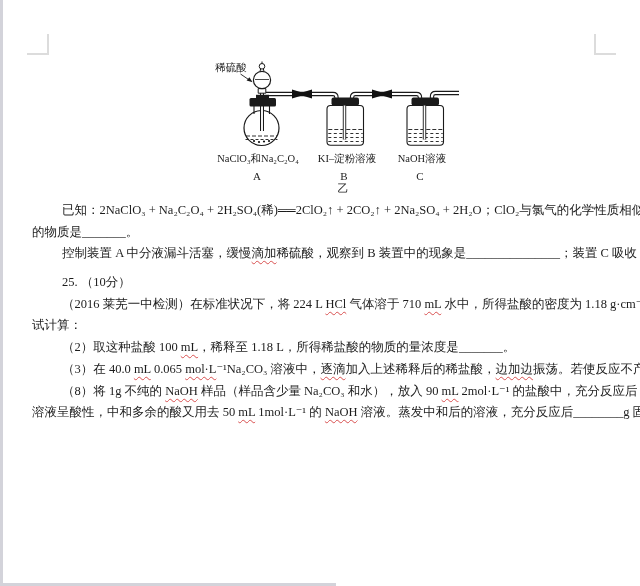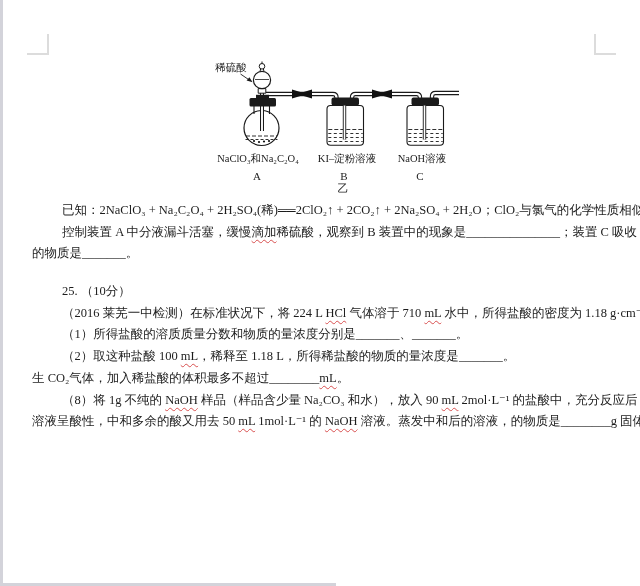--- a/index.html
+++ b/index.html
@@ -19,21 +19,21 @@
   .corner-tr{left:594px;top:34px;border-left:2px solid #dcdcdc;border-bottom:2px solid #dcdcdc;}
 
   .diagram{position:absolute;left:180px;top:55px;width:300px;height:145px;}
 
   .text-body{
     position:absolute;left:32px;top:200px;width:590px;
     font-size:12.5px;line-height:21.7px;white-space:nowrap;
   }
   .line{height:21.7px;}
   .line.indent{padding-left:30px;}
-  .line.gap{margin-top:16px;}
+  .line.gap{margin-top:7px;}
   .sq{
     text-decoration:underline;
     text-decoration-style:wavy;
     text-decoration-color:#d85050;
     text-decoration-thickness:1px;
     text-underline-offset:3px;
   }
 </style>
 </head>
 <body>
@@ -134,22 +134,22 @@
     <text x="422" y="162" font-size="10.5">NaOH溶液</text>
     <text x="257" y="180" font-size="11">A</text>
     <text x="344" y="180" font-size="11">B</text>
     <text x="420" y="180" font-size="11">C</text>
     <text x="343" y="192" font-size="11">乙</text>
   </g>
 </svg>
 
 <div class="text-body">
     <div class="line indent"><span>已知：2NaClO₃ + Na₂C₂O₄ + 2H₂SO₄(稀)══2ClO₂↑ + 2CO₂↑ + 2Na₂SO₄ + 2H₂O；ClO₂与氯气的化学性质相似。</span></div>
+    <div class="line"><span>的物质是</span><span>_______</span><span>。</span></div>
     <div class="line indent"><span>控制装置 A 中分液漏斗活塞，缓慢</span><span class="sq">滴加</span><span>稀硫酸，观察到 B 装置中的现象是</span><span>_______________</span><span>；装置 C 吸收</span></div>
-    <div class="line"><span>的物质是</span><span>_______</span><span>。</span></div>
     <div class="line indent gap"><span>25. （10分）</span></div>
     <div class="line indent"><span>（2016 莱芜一中检测）在标准状况下，将 224 L </span><span class="sq">HCl</span><span> 气体溶于 710 </span><span class="sq">mL</span><span> 水中，所得盐酸的密度为 1.18 g·cm⁻³。</span></div>
-    <div class="line indent"><span>（1）所得盐酸的溶质质量分数和物质的量浓度分别是</span><span>_______</span><span>、</span><span>_______</span><span>。</span></div>
+    <div class="line"><span>试计算：</span></div>
     <div class="line indent"><span>（2）取这种盐酸 100 </span><span class="sq">mL</span><span>，稀释至 1.18 L，所得稀盐酸的物质的量浓度是</span><span>_______</span><span>。</span></div>
-    <div class="line"><span>生 CO₂气体，加入稀盐酸的体积最多不超过</span><span>________</span><span class="sq">mL</span><span>。</span></div>
+    <div class="line indent"><span>（3）在 40.0 </span><span class="sq">mL</span><span> 0.065 </span><span class="sq">mol·L</span><span>⁻¹Na₂CO₃ 溶液中，</span><span class="sq">逐滴</span><span>加入上述稀释后的稀盐酸，</span><span class="sq">边加边</span><span>振荡。若使反应不产</span></div>
     <div class="line indent"><span>（8）将 1g 不纯的 </span><span class="sq">NaOH</span><span> 样品（样品含少量 Na₂CO₃ 和水），放入 90 </span><span class="sq">mL</span><span> 2mol·L⁻¹ 的盐酸中，充分反应后，</span></div>
-    <div class="line"><span>溶液呈酸性，中和多余的酸又用去 50 </span><span class="sq">mL</span><span> 1mol·L⁻¹ 的 </span><span class="sq">NaOH</span><span> 溶液。蒸发中和后的溶液，的物质是</span><span>________</span><span>g 固体。</span></div>
+    <div class="line"><span>溶液呈酸性，中和多余的酸又用去 50 </span><span class="sq">mL</span><span> 1mol·L⁻¹ 的 </span><span class="sq">NaOH</span><span> 溶液。蒸发中和后的溶液，充分反应后</span><span>________</span><span>g 固体。</span></div>
   </div>
 
 </body></html>

